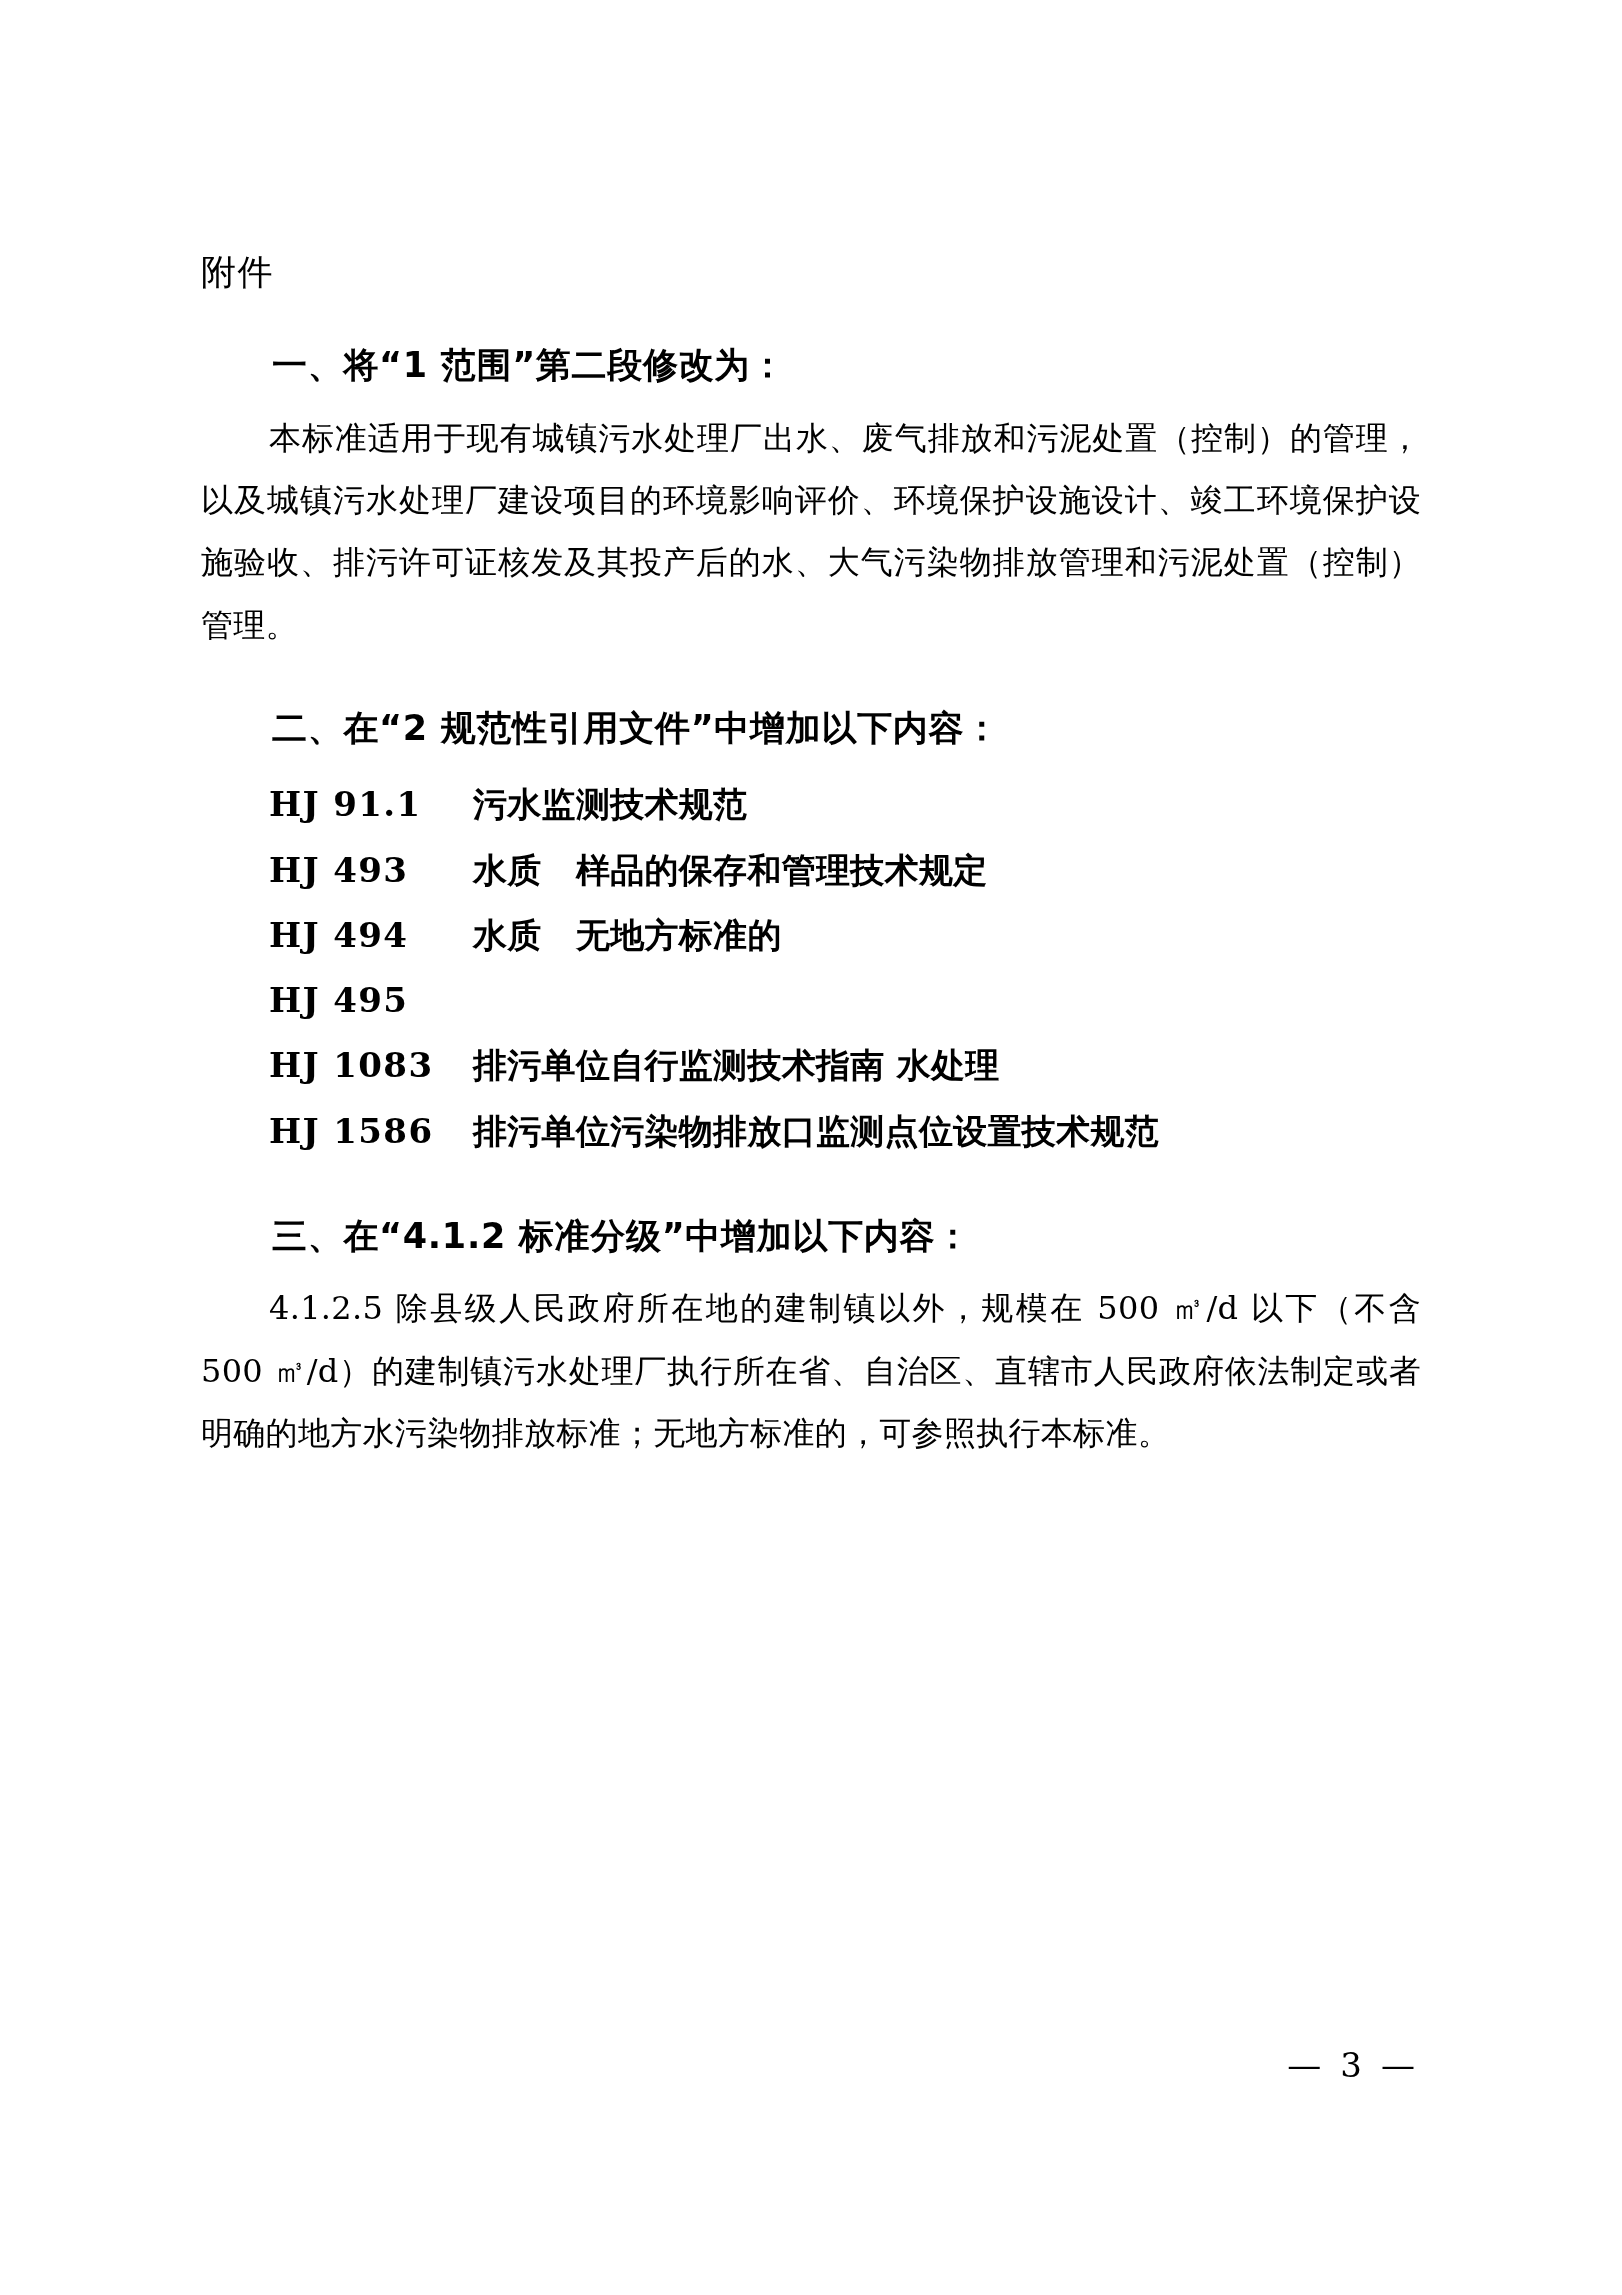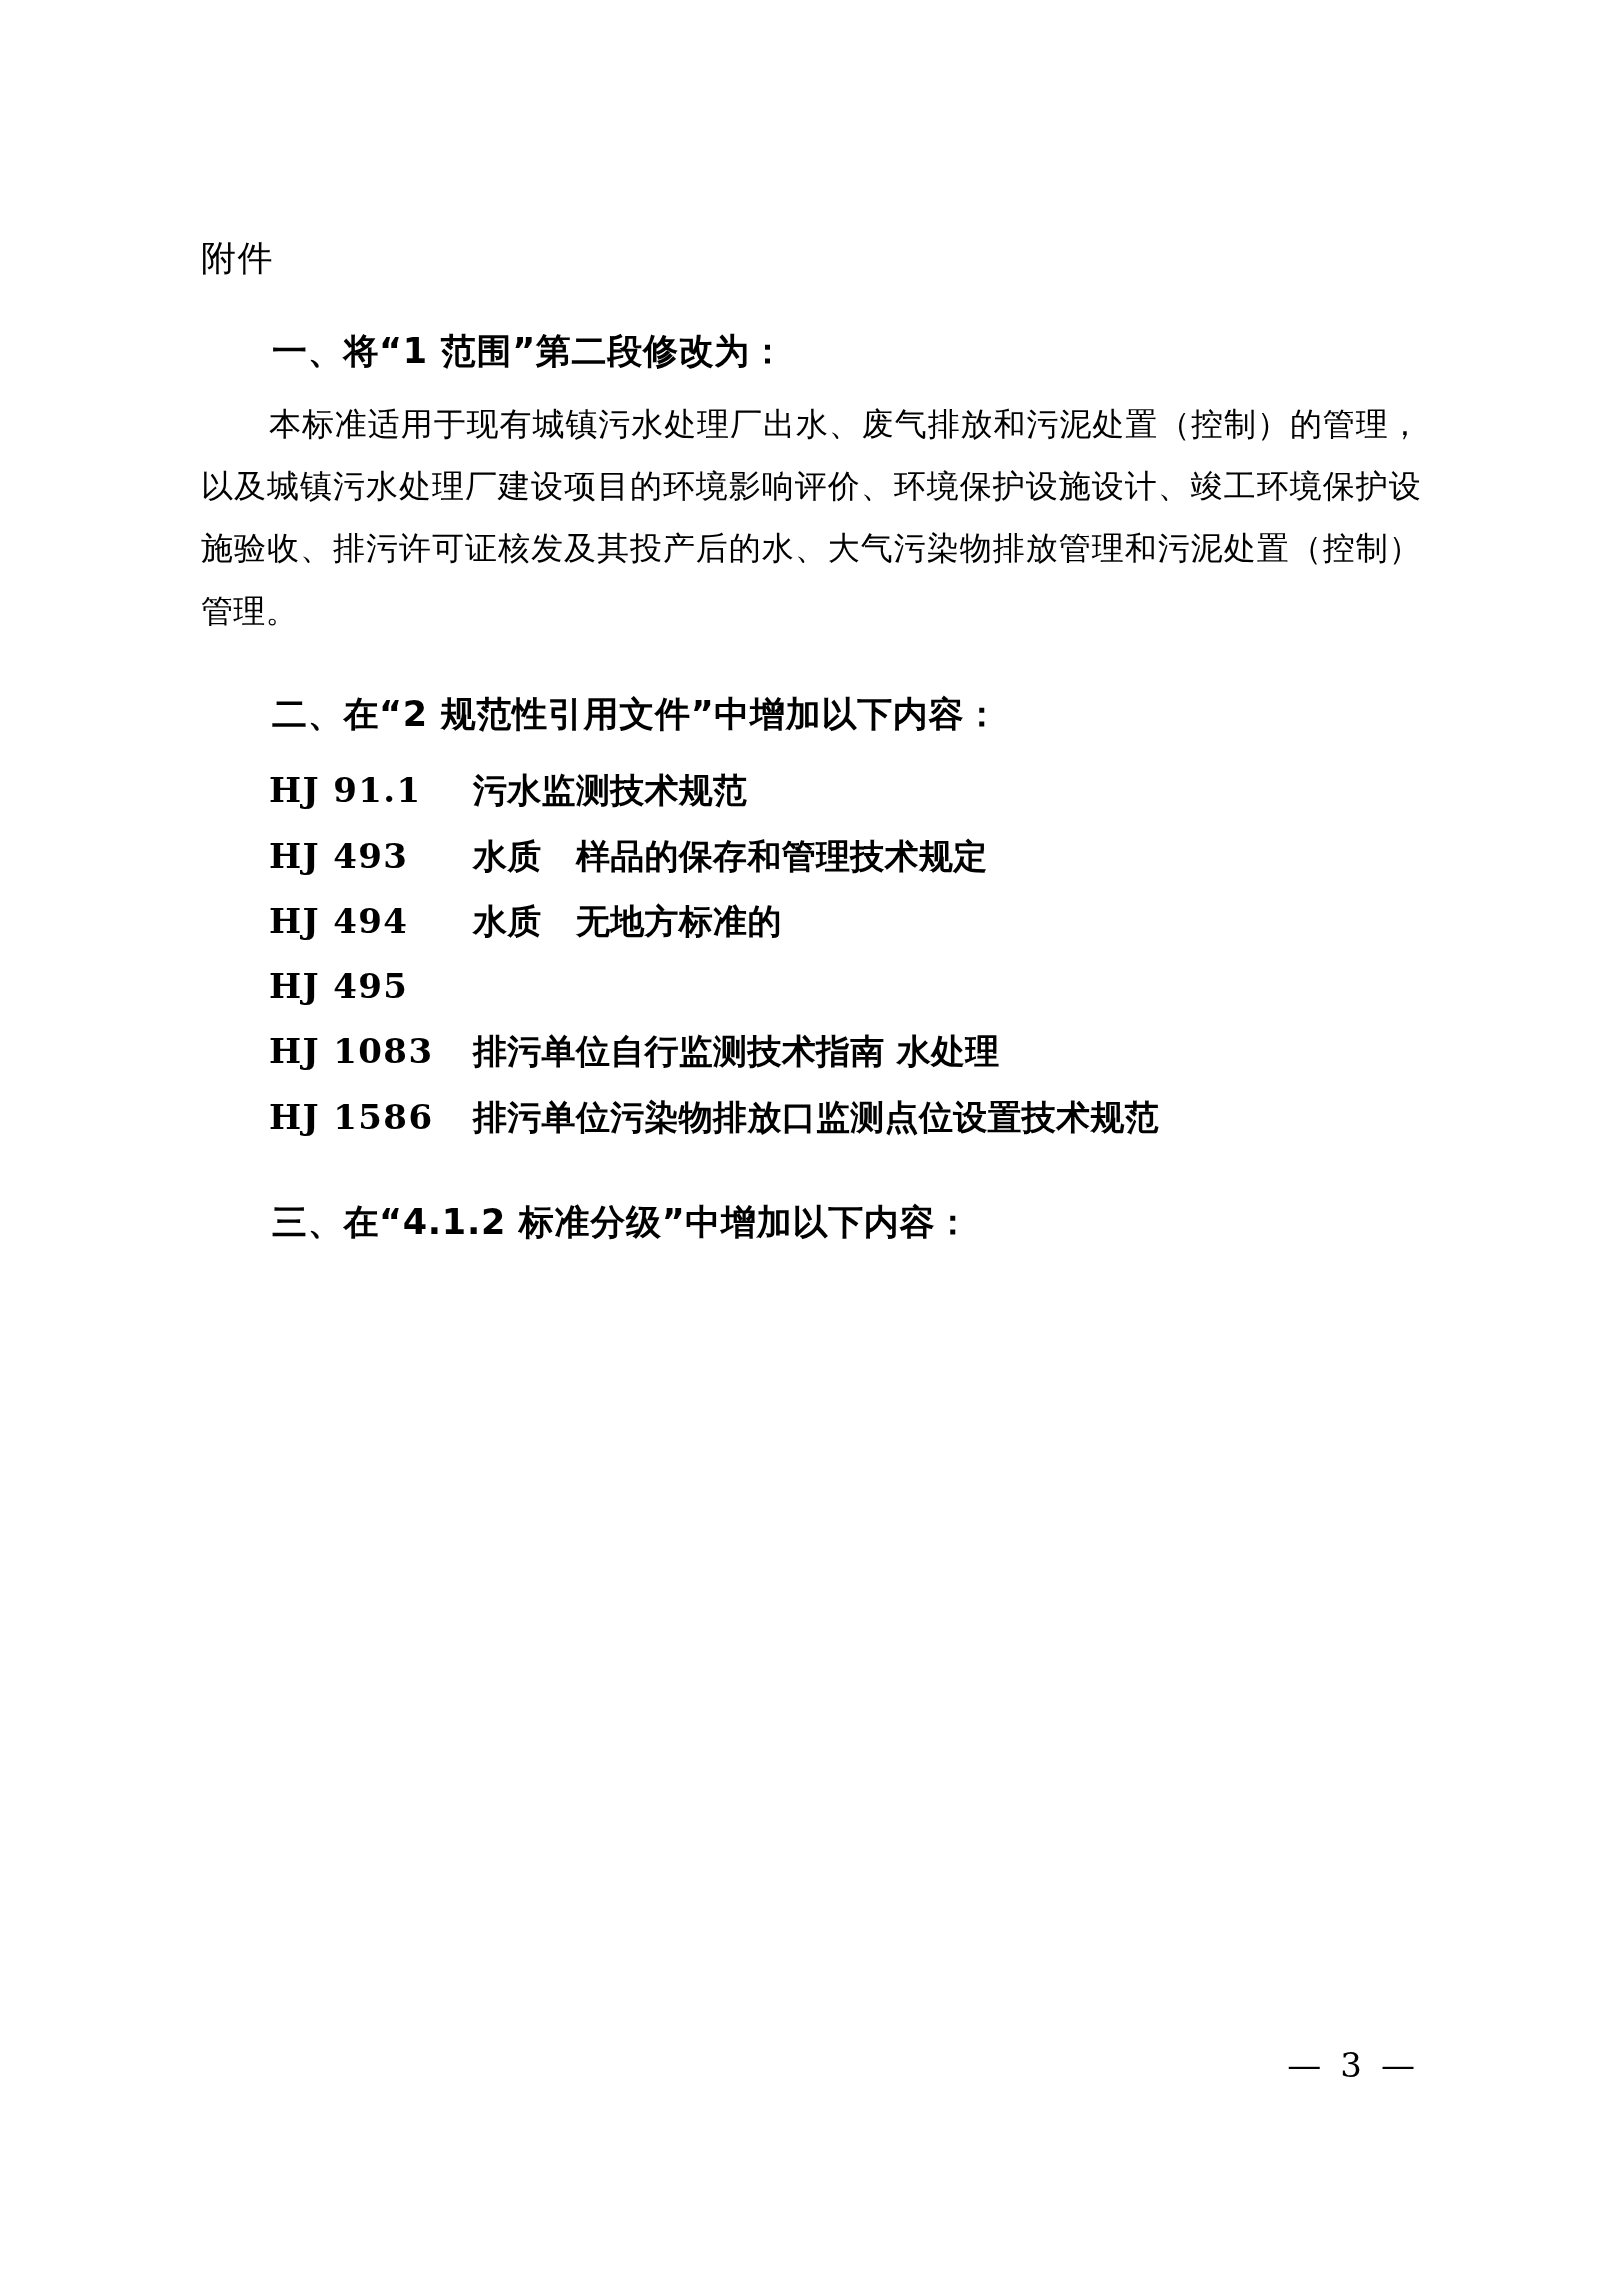--- a/index.html
+++ b/index.html
@@ -16,21 +16,21 @@
     height: 2295px;
     box-sizing: border-box;
     background: #ffffff;
     position: relative;
     padding: 0;
     overflow: hidden;
   }
   .content {
     position: absolute;
     left: 201px;
-    top: 2px;
+    top: 16px;
     width: 1220px;
   }
   .attachment-label {
     margin-top: 235px;
     font-size: 35px;
     font-family: "DejaVu Sans", sans-serif;
     letter-spacing: 1.4px;
     line-height: 1.2;
   }
   .doc-title {
@@ -127,18 +127,19 @@
         <span class="ref-code">HJ 1083</span>
         <span class="ref-name">排污单位自行监测技术指南 水处理</span>
       </div>
       <div class="ref-row">
         <span class="ref-code">HJ 1586</span>
         <span class="ref-name">排污单位污染物排放口监测点位设置技术规范</span>
       </div>
     </div>
 
     <div class="section-heading">三、在“4.1.2 标准分级”中增加以下内容：</div>
+    <div class="para">4.1.2.5 除县级人民政府所在地的建制镇以外，规模在 500 ㎥/d 以下（不含 500 ㎥/d）的建制镇污水处理厂执行所在省、自治区、直辖市人民政府依法制定或者明确的地方水污染物排放标准；无地方标准的，可参照执行本标准。</div>
 
   </div>
 
   <div class="page-number">— 3 —</div>
 </div>
 
 
 </body></html>

